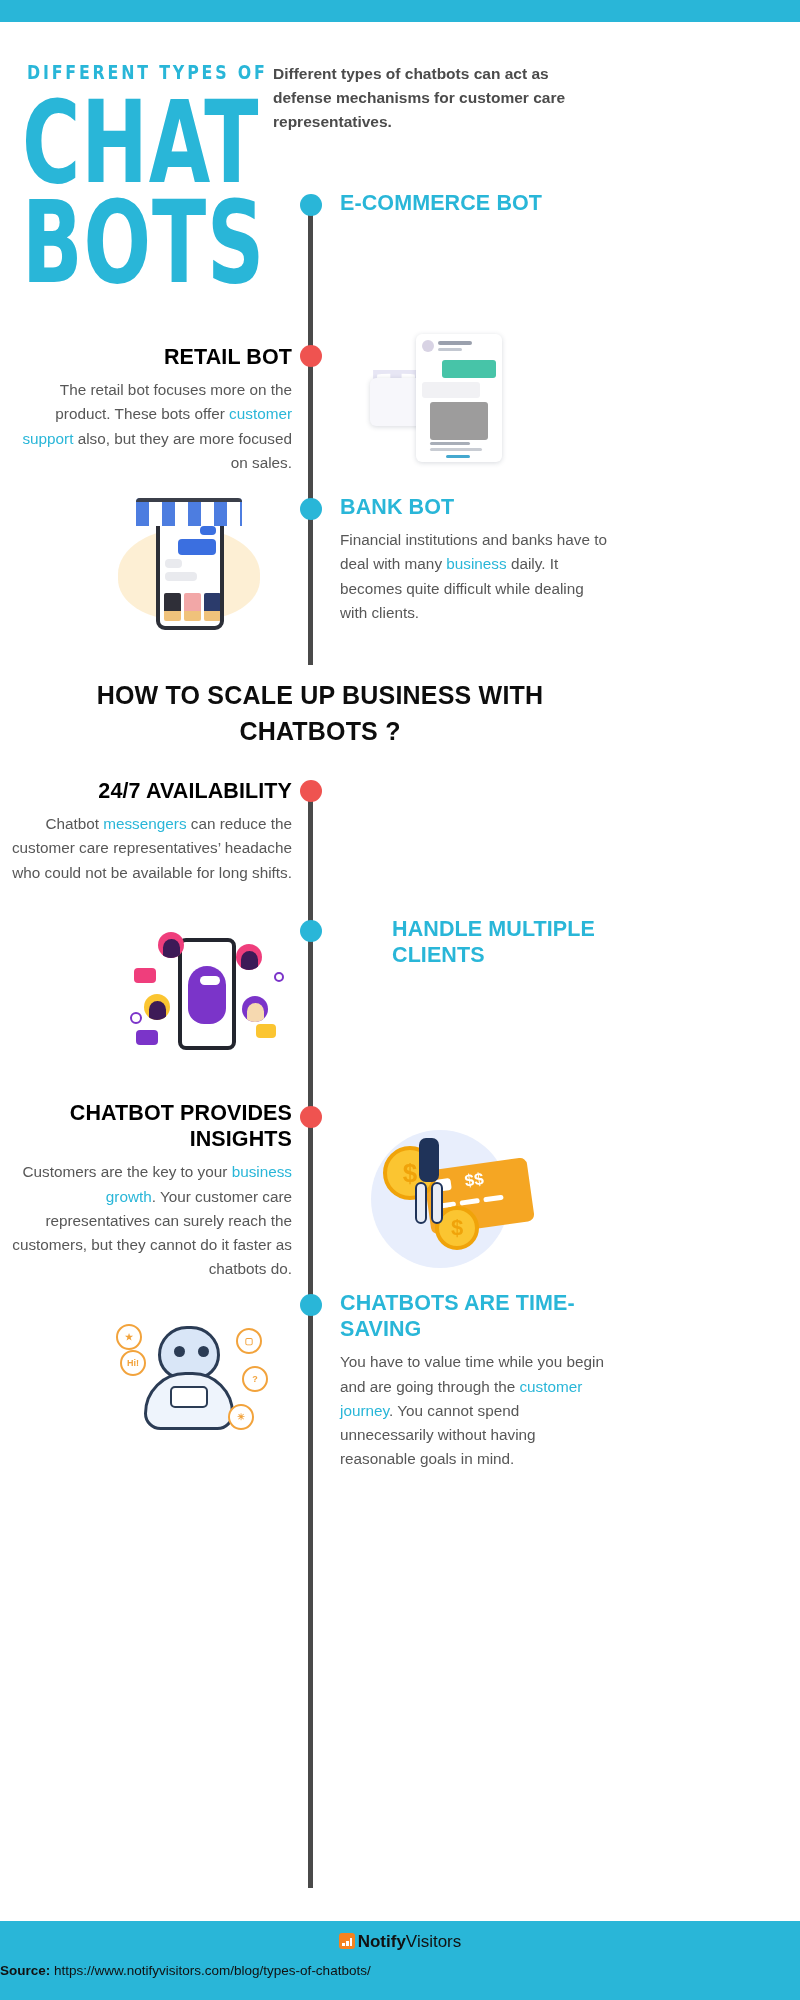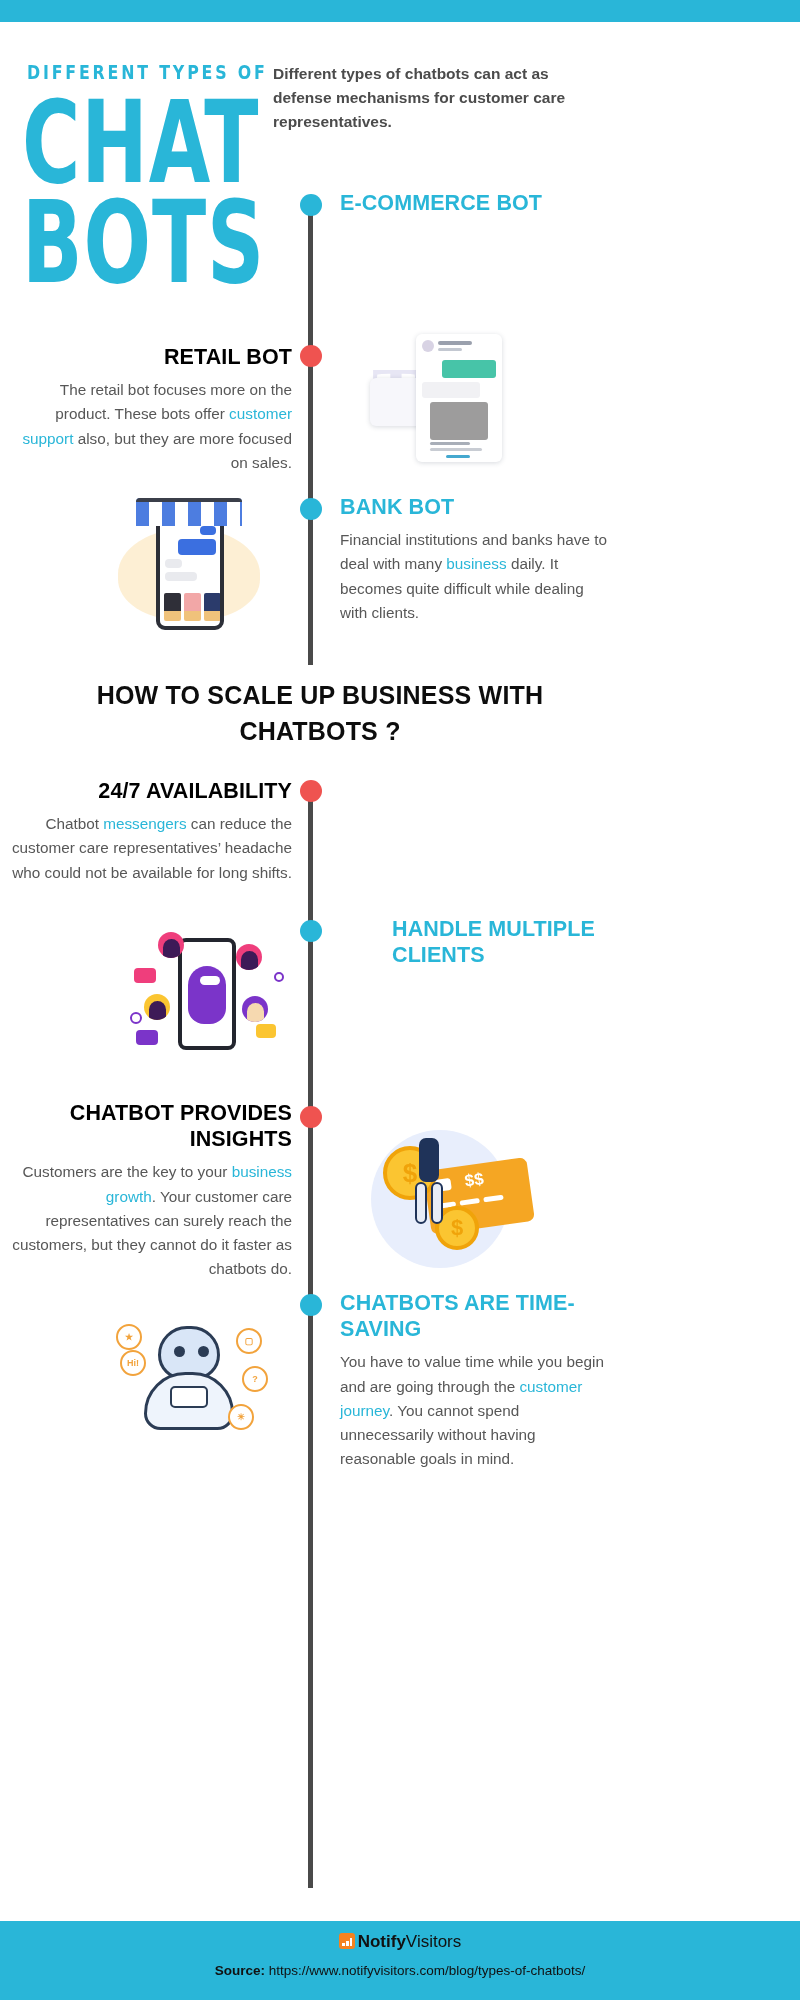--- a/index.html
+++ b/index.html
@@ -245,21 +245,21 @@
     width:10px; height:8px;
     background:
       linear-gradient(to top, #fff 0 3px, transparent 3px) 0 0/3px 100% no-repeat,
       linear-gradient(to top, #fff 0 5px, transparent 5px) 4px 0/3px 100% no-repeat,
       linear-gradient(to top, #fff 0 8px, transparent 8px) 8px 0/2px 100% no-repeat;
   }
   .brand b { font-weight: 700; }
   .brand span.light { font-weight: 400; }
   .source {
     position: absolute; left: 0; top: 1963px;
-    width: 800px; text-align: center;
+    width: 800px; text-align: left;
     font-size: 13.5px; color: #111;
   }
   .source b { font-weight: 700; }
 </style>
 </head>
 <body>
 
 <div id="page">
 
   <div class="bar-top"></div>

